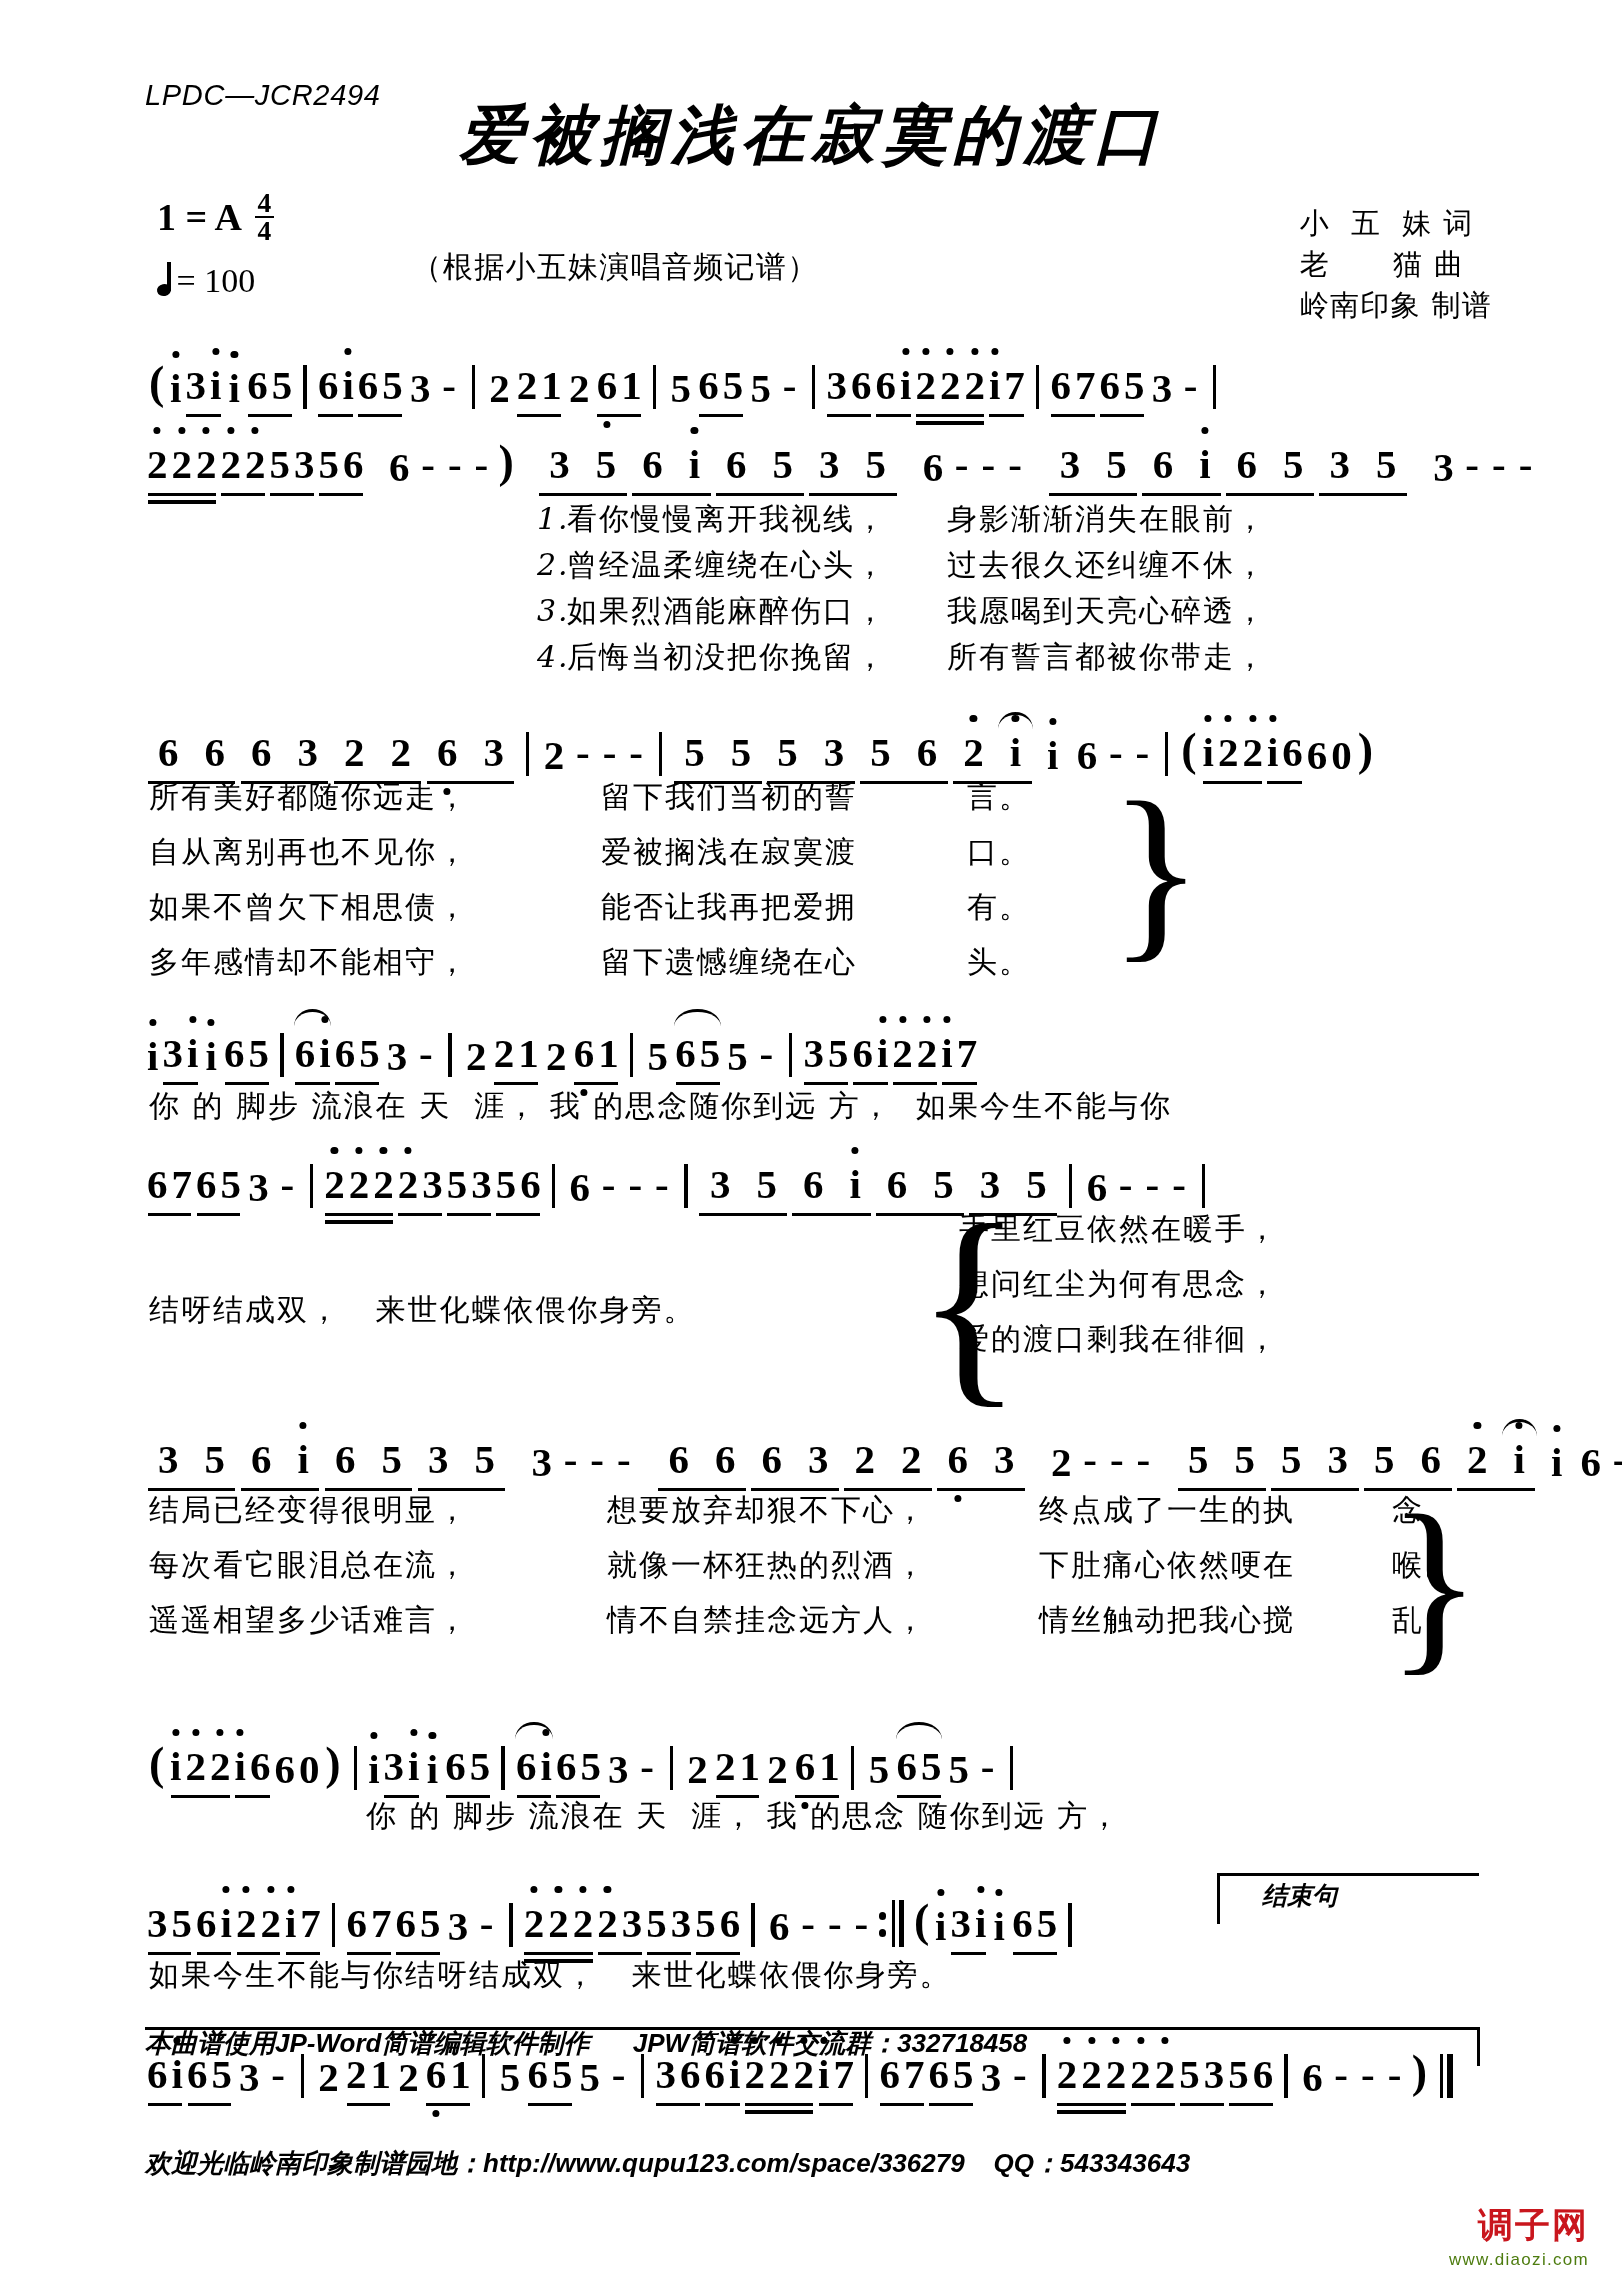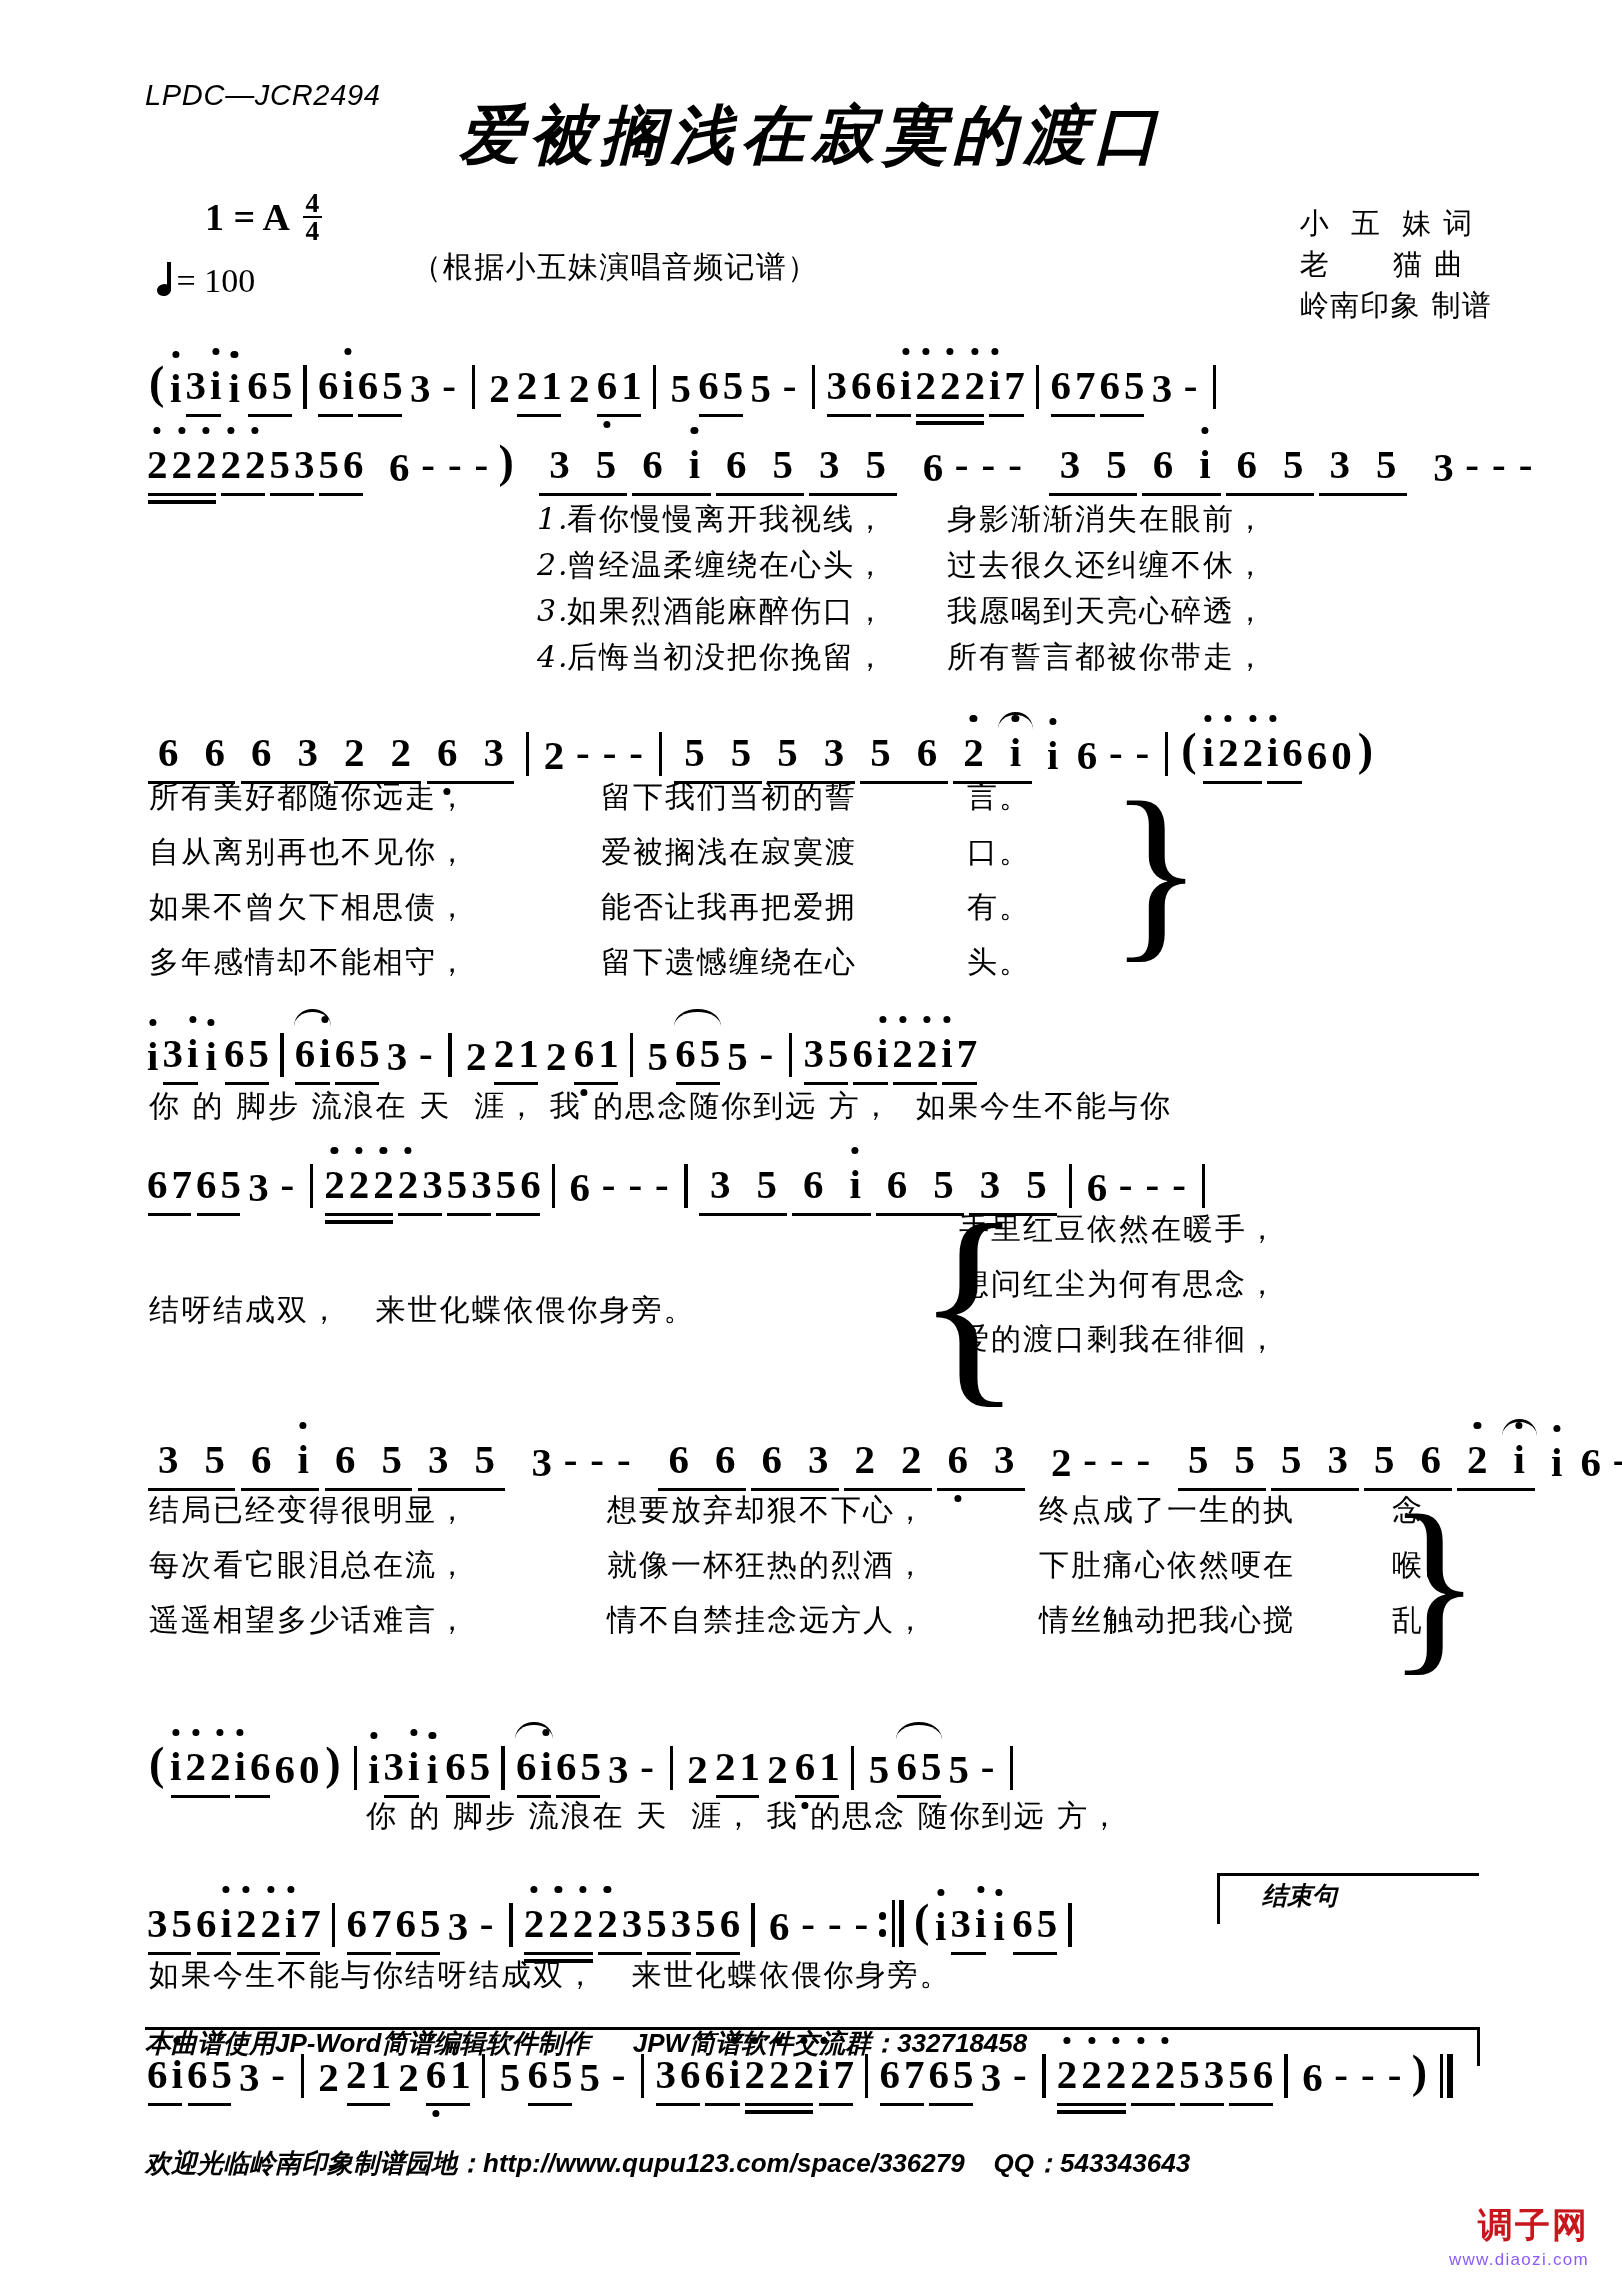--- a/index.html
+++ b/index.html
@@ -27,21 +27,21 @@
   .subtitle {
     position:absolute; left:0; top:247px; width:1230px;
     text-align:center;
     font-family:"DejaVu Serif", serif;
     font-size:30px; letter-spacing:1.3px;
   }
   .keysig {
     position:absolute; left:157px; top:190px;
     font-size:38px; font-weight:bold;
     font-family:"Liberation Serif", serif;
-    display:flex; align-items:center; gap:6.5px;margin-left:48px;
+    display:flex; align-items:center; gap:6.5px;
   }
   .frac { display:inline-flex; flex-direction:column; align-items:center;
           font-size:27.5px; line-height:0.95; font-weight:bold; margin-left:6.5px; }
   .frac .num { border-bottom:2.6px solid #000; padding:0 2.6px; }
   .tempo {
     position:absolute; left:157px; top:262px;
     font-size:34px; font-weight:500;
     display:flex; align-items:center; gap:5.2px;
   }
   .qnote { display:inline-block; position:relative; width:14.4px; height:30px; }
@@ -155,21 +155,21 @@
   }
   .watermark {
     position:absolute; right:34px; bottom:25px; text-align:right;
   }
   .wm-main {
     font-family:"DejaVu Serif", serif;
     font-size:35px; color:#c9161d; font-weight:bold; letter-spacing:2px;
   }
   .wm-sub {
     font-family:"Liberation Sans", sans-serif;
-    font-size:17px; color:#8b5cf6; letter-spacing:1.3px; margin-top:1.3px;
+    font-size:17px; color:#4d7c0f; letter-spacing:1.3px; margin-top:1.3px;
   }
 </style>
 </head>
 <body>
 
 <div class="catalog">LPDC—JCR2494</div>
 
 <div class="title">爱被搁浅在寂寞的渡口</div>
 
 <div class="subtitle">（根据小五妹演唱音频记谱）</div>

